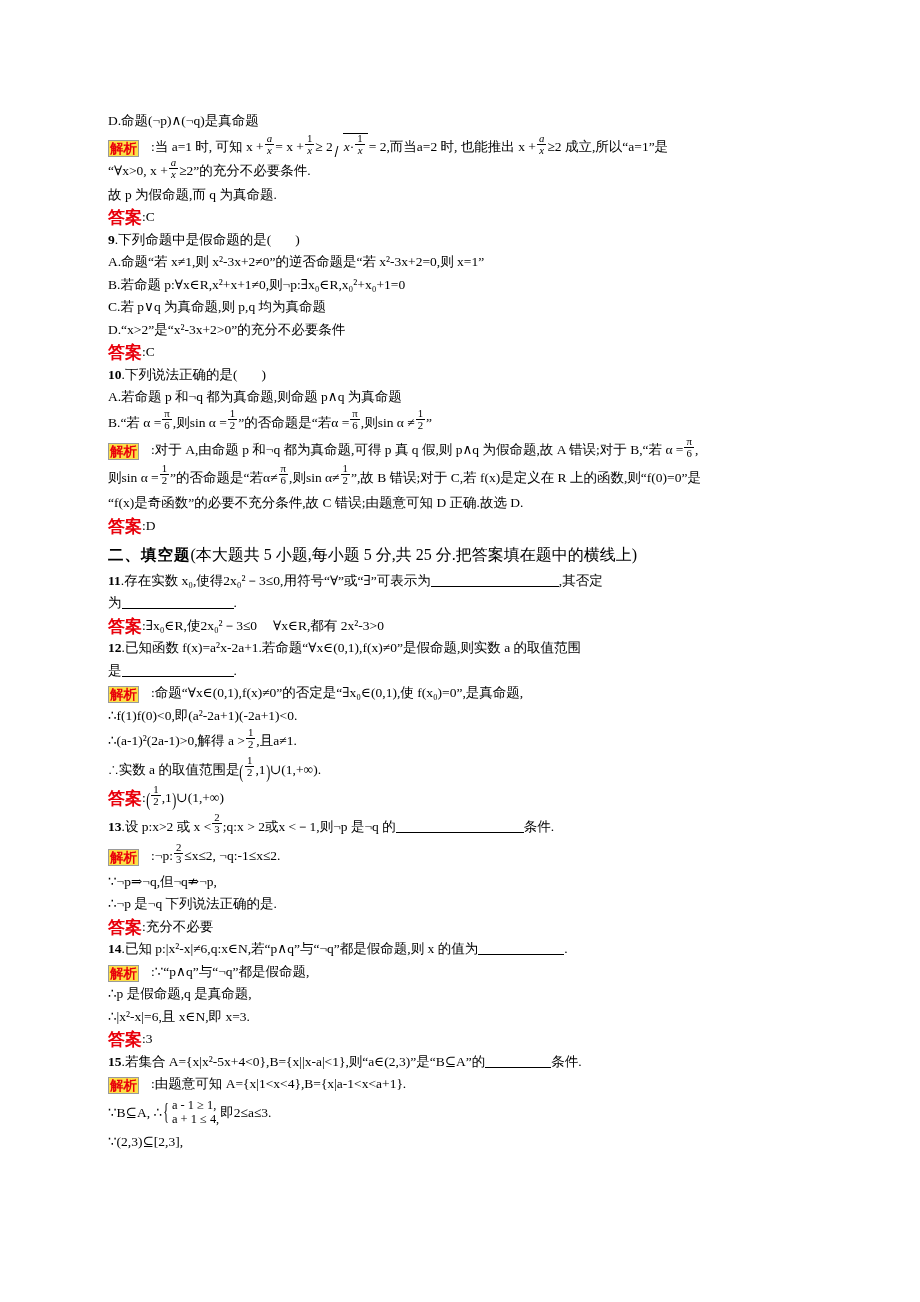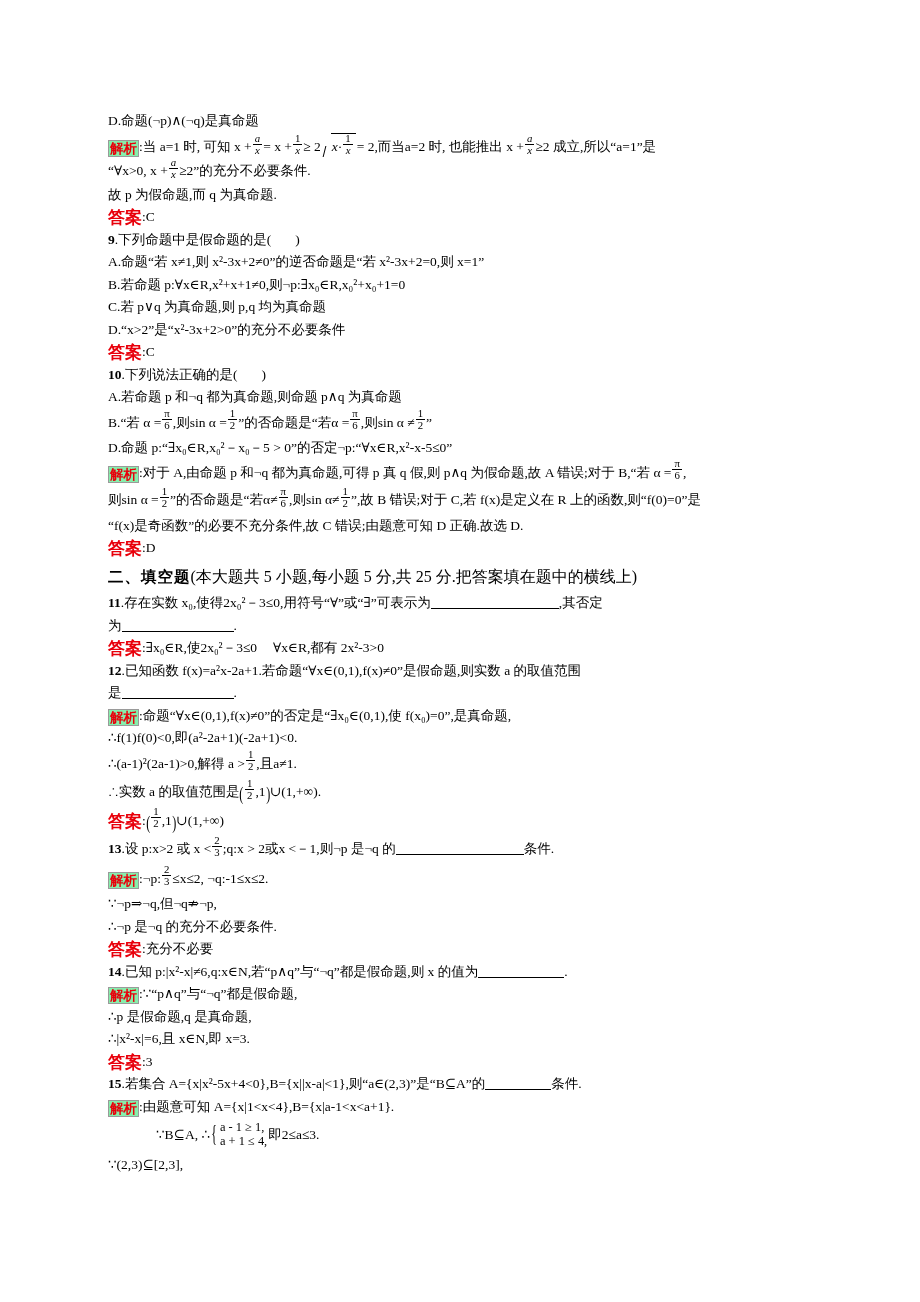--- a/index.html
+++ b/index.html
@@ -26,27 +26,27 @@
   }
   .ln{ margin-bottom:1.5px; }
   i.m, .mi{ font-style:italic; font-family:"Liberation Serif","DejaVu Serif",serif; }
   .num{ font-weight:bold; }
 
   
   .tag-jx{
     display:inline-block;
     color:#e8000b;
     font-weight:bold;
-    background:#86efac;
+    background:#fde047;
     border:1px solid #9a9a9a;
     padding:0px 1px;
     line-height:15px;
     font-size:13.5px;
     vertical-align:-2px;
-    margin-right:0px;
+    margin-right:12px;
   }
   
   .tag-da{
     display:inline-block;
     color:#e8000b;
     font-weight:bold;
     font-size:17px;
     line-height:15px;
     vertical-align:-2px;
   }
@@ -168,21 +168,20 @@
     <span class="tag-da">答案</span><span>:</span><span>C</span>
   </div>
 
   <div class="line ln">
     <span class="num">10</span><span>.下列说法正确的是(</span><span class="b-paren"></span><span>)</span>
   </div>
   <div class="line ln">A.若命题 p 和¬q 都为真命题,则命题 p∧q 为真命题</div>
   <div class="line ln" style="line-height:27px;">
     <span>B.“若 α =</span><span class="frac"><span class="n">π</span><span class="d">6</span></span><span>,则sin α =</span><span class="frac"><span class="n">1</span><span class="d">2</span></span><span>”的否命题是“若α =</span><span class="frac"><span class="n">π</span><span class="d">6</span></span><span>,则sin α ≠</span><span class="frac"><span class="n">1</span><span class="d">2</span></span><span>”</span>
   </div>
-  <div class="line ln">D.命题 p:“∃x₀∈R,x₀²－x₀－5 &gt; 0”的否定¬p:“∀x∈R,x²-x-5≤0”</div>
 
   <div class="line ln" style="line-height:25px;">
     <span class="tag-jx">解析</span><span>:</span><span>对于 A,由命题 p 和¬q 都为真命题,可得 p 真 q 假,则 p∧q 为假命题,故 A 错误;对于 B,“若 α =</span><span class="frac"><span class="n">π</span><span class="d">6</span></span><span>,</span>
   </div>
   <div class="line ln" style="line-height:27px;">
     <span>则sin α =</span><span class="frac"><span class="n">1</span><span class="d">2</span></span><span>”的否命题是“若α≠</span><span class="frac"><span class="n">π</span><span class="d">6</span></span><span>,则sin α≠</span><span class="frac"><span class="n">1</span><span class="d">2</span></span><span>”,故 B 错误;对于 C,若 f(x)是定义在 R 上的函数,则“f(0)=0”是</span>
   </div>
   <div class="line ln">“f(x)是奇函数”的必要不充分条件,故 C 错误;由题意可知 D 正确.故选 D.</div>
   <div class="line ln">
     <span class="tag-da">答案</span><span>:</span><span>D</span>
@@ -222,21 +221,21 @@
     <span class="tag-da">答案</span><span>:</span><span class="bigp">(</span><span class="frac"><span class="n">1</span><span class="d">2</span></span><span>,1</span><span class="bigp">)</span><span>∪(1,+∞)</span>
   </div>
 
   <div class="line ln" style="line-height:28px;">
     <span class="num">13</span><span>.设 p:x&gt;2 或 x &lt;</span><span class="frac"><span class="n">2</span><span class="d">3</span></span><span>;q:x &gt; 2或x &lt;－1,则¬p 是¬q 的</span><span class="blank b-long"></span><span>条件.</span>
   </div>
   <div class="line ln" style="line-height:27px;">
     <span class="tag-jx">解析</span><span>:</span><span>¬p:</span><span class="frac"><span class="n">2</span><span class="d">3</span></span><span>≤x≤2, ¬q:-1≤x≤2.</span>
   </div>
   <div class="line ln">∵¬p⇒¬q,但¬q⇏¬p,</div>
-  <div class="line ln">∴¬p 是¬q 的充分不必要条件.</div>
+  <div class="line ln">∴¬p 是¬q 下列说法正确的是.</div>
   <div class="line ln">
     <span class="tag-da">答案</span><span>:</span><span>充分不必要</span>
   </div>
 
   <div class="line ln">
     <span class="num">14</span><span>.已知 p:|x²-x|≠6,q:x∈N,若“p∧q”与“¬q”都是假命题,则 x 的值为</span><span class="blank b-sm"></span><span>.</span>
   </div>
   <div class="line ln">
     <span class="tag-jx">解析</span><span>:</span><span>∵“p∧q”与“¬q”都是假命题,</span>
   </div>
@@ -245,18 +244,18 @@
   <div class="line ln">
     <span class="tag-da">答案</span><span>:</span><span>3</span>
   </div>
 
   <div class="line ln">
     <span class="num">15</span><span>.若集合 A={x|x²-5x+4&lt;0},B={x||x-a|&lt;1},则“a∈(2,3)”是“B⊆A”的</span><span class="blank b-xs"></span><span>条件.</span>
   </div>
   <div class="line ln">
     <span class="tag-jx">解析</span><span>:</span><span>由题意可知 A={x|1&lt;x&lt;4},B={x|a-1&lt;x&lt;a+1}.</span>
   </div>
-  <div class="line ln" style="line-height:34px;margin-left:48px;">
+  <div class="line ln" style="line-height:34px;">
     <span>∵B⊆A, ∴</span><span class="cases"><span class="r">a - 1 ≥ 1,</span><span class="r">a + 1 ≤ 4,</span></span><span>即2≤a≤3.</span>
   </div>
   <div class="line ln">∵(2,3)⊆[2,3],</div>
 
 </div>
 
 </body></html>

